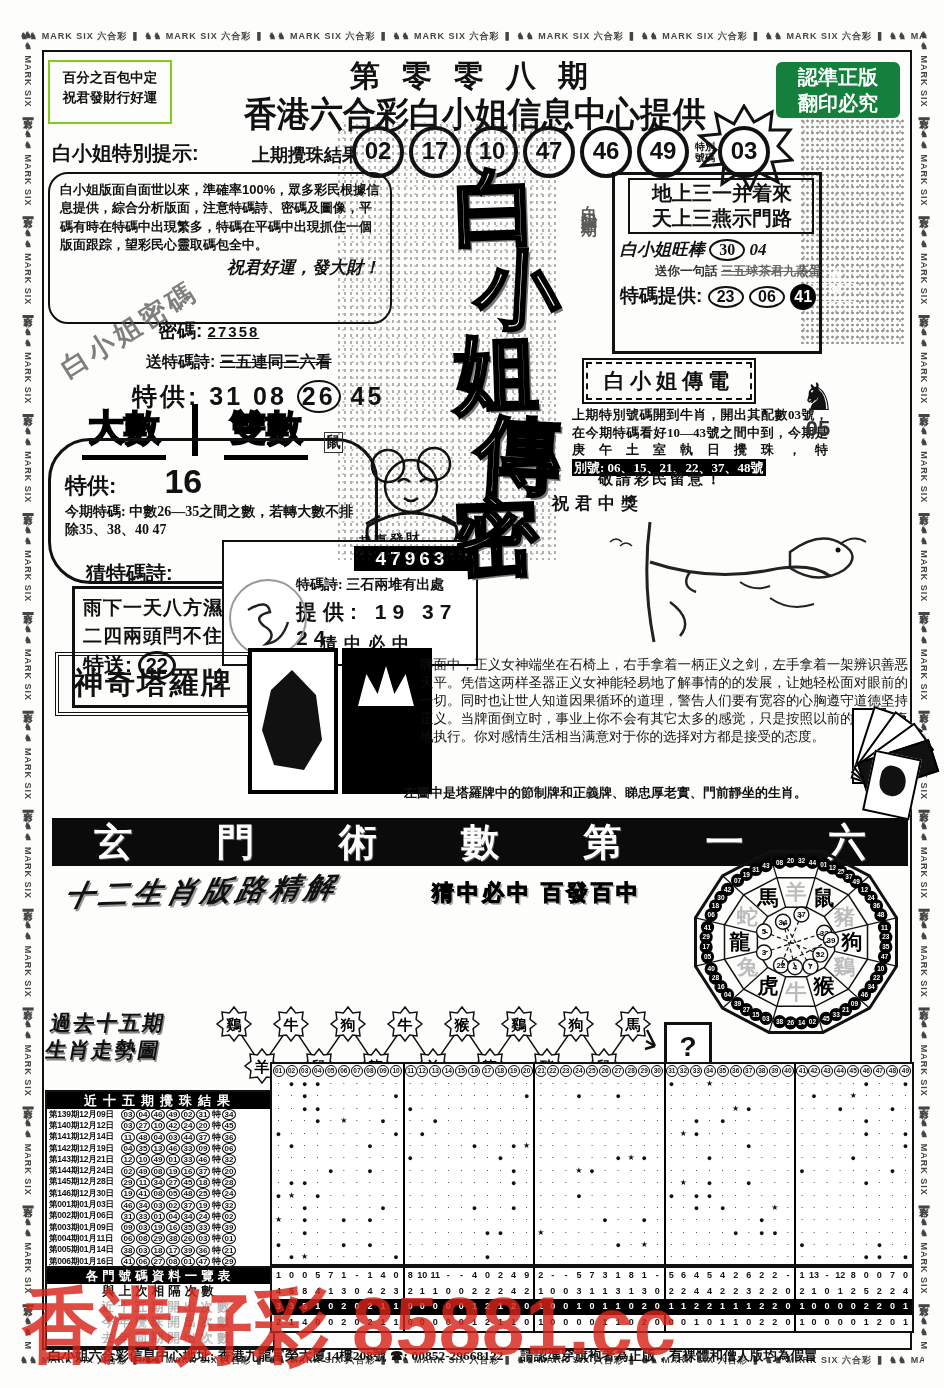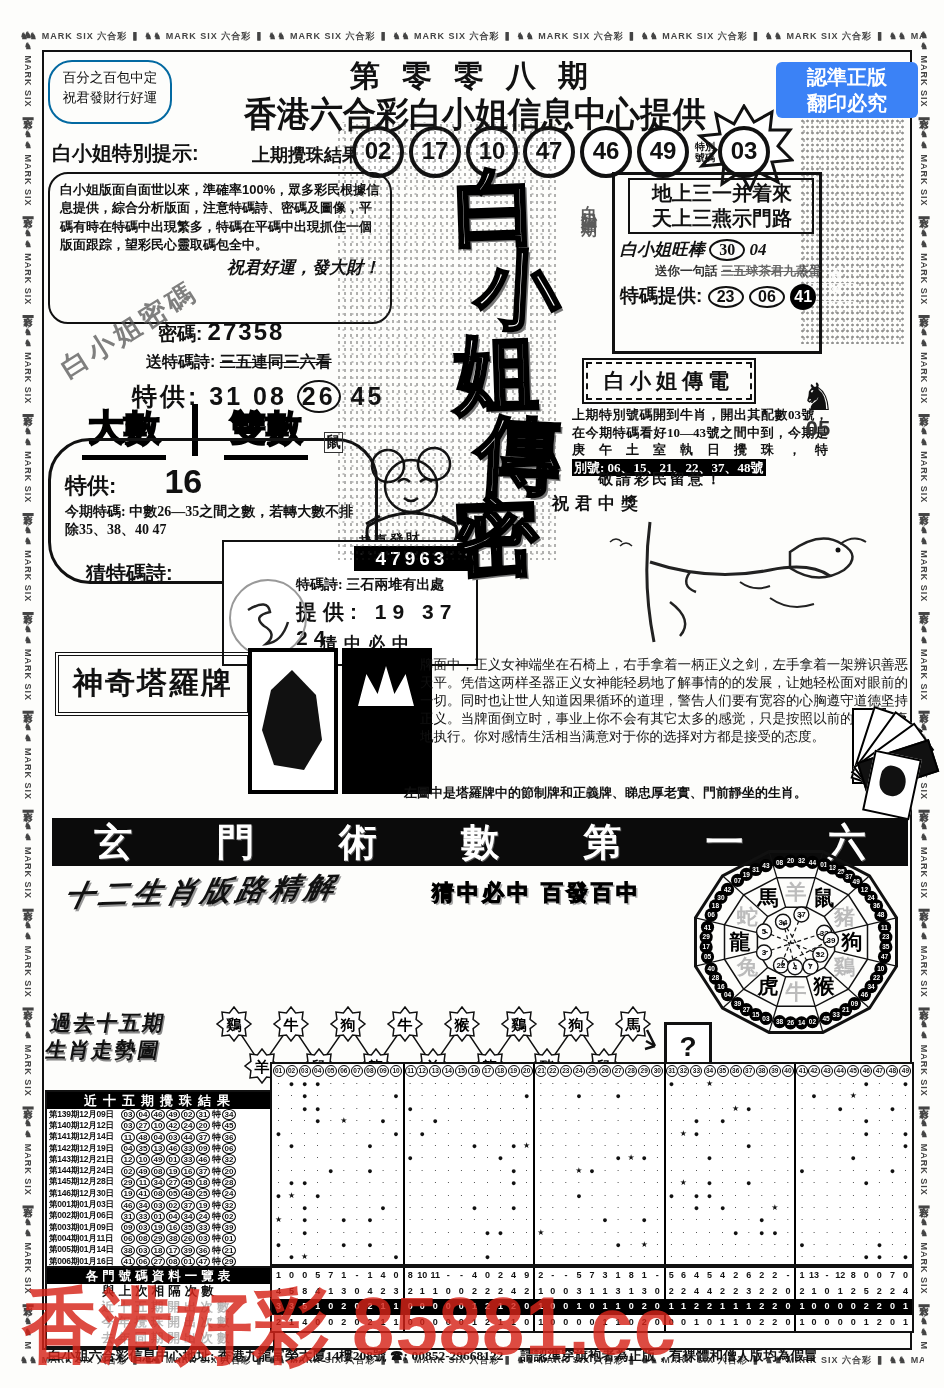--- a/index.html
+++ b/index.html
@@ -10,42 +10,42 @@
   
   .strip{position:absolute;overflow:hidden;color:#444;font-size:9px;font-weight:bold;letter-spacing:1px;white-space:nowrap;}
   #strip-top{left:20px;top:28px;width:904px;height:16px;line-height:16px;}
   #strip-bottom{left:20px;top:1352px;width:904px;height:16px;line-height:16px;}
   #strip-left,#strip-right{width:16px;height:1320px;top:30px;writing-mode:vertical-rl;line-height:16px;}
   #strip-left{left:20px;}
   #strip-right{left:916px;}
   #frame{left:42px;top:50px;width:866px;height:1296px;border:2px solid #111;}
 
   
-  #hdr-left{left:48px;top:60px;width:120px;height:54px;border:2px solid #0369a1;border-radius:24px;
-            text-align:center;font-size:13.5px;font-weight:normal;padding-top:6px;line-height:20px;}
+  #hdr-left{left:48px;top:60px;width:120px;height:54px;border:2px solid #84cc16;border-radius:0;
+            text-align:center;font-size:13.5px;font-weight:bold;padding-top:6px;line-height:20px;}
   #issue{left:280px;top:56px;width:400px;text-align:center;font-size:30px;font-weight:900;letter-spacing:22px;}
   #main-title{left:160px;top:92px;width:630px;text-align:center;font-size:33px;font-weight:900;
               font-family:"Liberation Serif",serif;transform:scaleY(1.05);white-space:nowrap;}
-  #hdr-right{left:776px;top:62px;width:142px;height:54px;background:#3b82f6;color:#fff;border-radius:6px;
+  #hdr-right{left:776px;top:62px;width:124px;height:54px;background:#15803d;color:#fff;border-radius:6px;
              text-align:center;font-size:20px;font-weight:900;line-height:26px;padding-top:2px;}
   #tip-label{left:52px;top:140px;font-size:20px;font-weight:900;}
   #result-label{left:252px;top:143px;font-size:18px;font-weight:900;}
   #balls{left:352px;top:126px;display:flex;gap:5px;align-items:center;}
   .ball{width:44px;height:44px;border:4px solid #111;border-radius:50%;background:#fff;
         font-size:24px;font-weight:900;text-align:center;line-height:42px;}
   #special-wrap{display:flex;align-items:center;gap:2px;}
   #special-label{font-size:10px;font-weight:bold;width:22px;line-height:11px;text-align:center;}
   #starburst{left:694px;top:104px;}
 
   
   #intro-box{left:48px;top:172px;width:320px;height:134px;border:2px solid #111;border-radius:20px;
              padding:7px 10px;font-size:13px;line-height:1.42;font-weight:bold;}
   #intro-wish{text-align:right;font-size:17px;font-weight:900;font-style:italic;margin-top:1px;}
   #pw-line{left:158px;top:318px;font-size:19px;font-weight:900;}
-  #pw-line b{font-size:24px;letter-spacing:2px;}
+  #pw-line b{font-size:15px;letter-spacing:2px;text-decoration:underline;}
   #poem-line{left:146px;top:352px;font-size:16px;font-weight:900;}
   #poem-line .struck{text-decoration:line-through;font-family:"Liberation Serif",serif;}
   #tegong-line{left:132px;top:380px;font-size:25px;font-weight:900;letter-spacing:3px;}
   .circ{display:inline-block;border:2px solid #111;border-radius:50%;padding:0 3px;min-width:26px;text-align:center;}
   #stamp{left:48px;top:300px;width:200px;transform:rotate(-32deg);font-size:27px;font-weight:900;
          color:#555;opacity:.75;letter-spacing:4px;font-family:"Liberation Serif",serif;}
 
   #dashuang{left:82px;top:404px;width:260px;display:flex;gap:26px;}
   #dashuang span{font-size:36px;font-weight:900;-webkit-text-stroke:2px #000;color:#fff;
                  border-bottom:5px solid #000;padding:0 6px 2px;}
@@ -273,20 +273,28 @@
       <circle cx="104" cy="36" r="16" fill="none" stroke="#111" stroke-width="2.5"></circle>
       <circle cx="81" cy="58" r="26" fill="none" stroke="#111" stroke-width="2.5"></circle>
       <path d="M68 54 q6 -6 12 0 M90 54 q6 -6 12 0 M74 70 q7 6 14 0" fill="none" stroke="#111" stroke-width="2.5"></path>
       <path d="M38 98 q43 -26 88 0 q8 26 -44 30 q-52 -4 -44 -30 z" fill="none" stroke="#111" stroke-width="3"></path>
       <path d="M50 88 l-14 8 M112 88 l14 8" stroke="#111" stroke-width="3"></path>
     </svg>
     <span class="cap">恭喜發財</span>
   </div>
 
   <div class="abs" id="poembox-title">猜特碼詩:</div>
+  <div class="abs" id="poembox">
+    <div class="l">雨下一天八方濕</div>
+    <div class="l">二四兩頭閂不住</div>
+    <div class="send">
+      <span>特送:</span>
+      <span class="circ">22</span>
+    </div>
+  </div>
 
   <div class="abs" id="codebox">
     <div class="chip">47963</div>
     <div class="pl">
       <span>特碼詩:</span>
       <span>三石兩堆有出處</span>
     </div>
     <div class="pr">
       <span>提供:</span>
       <span>19  37  24</span>

